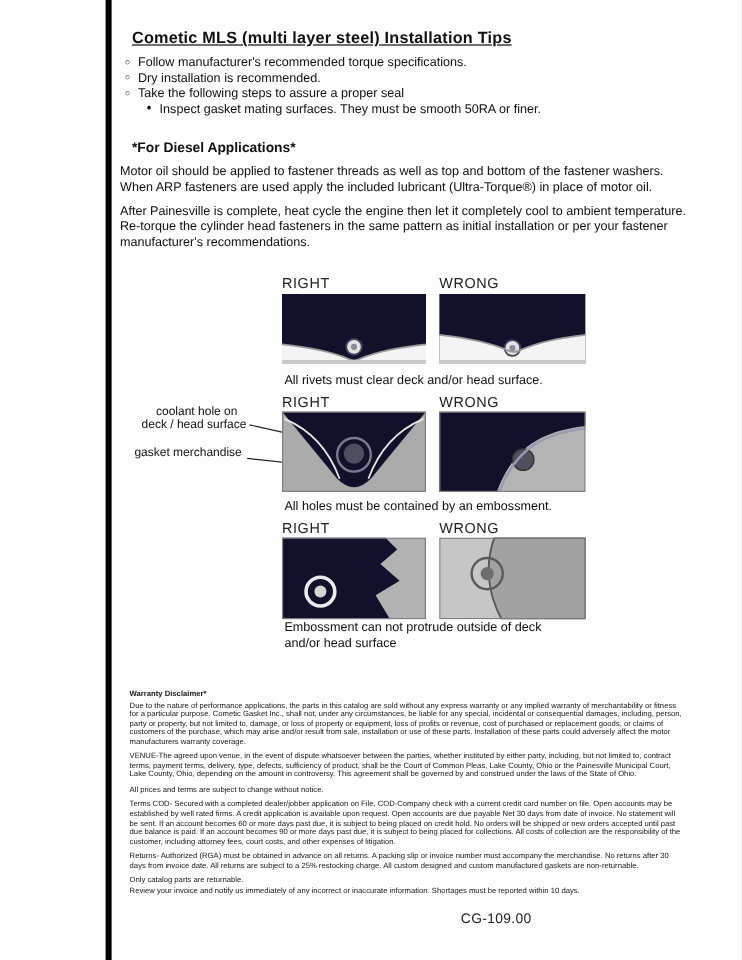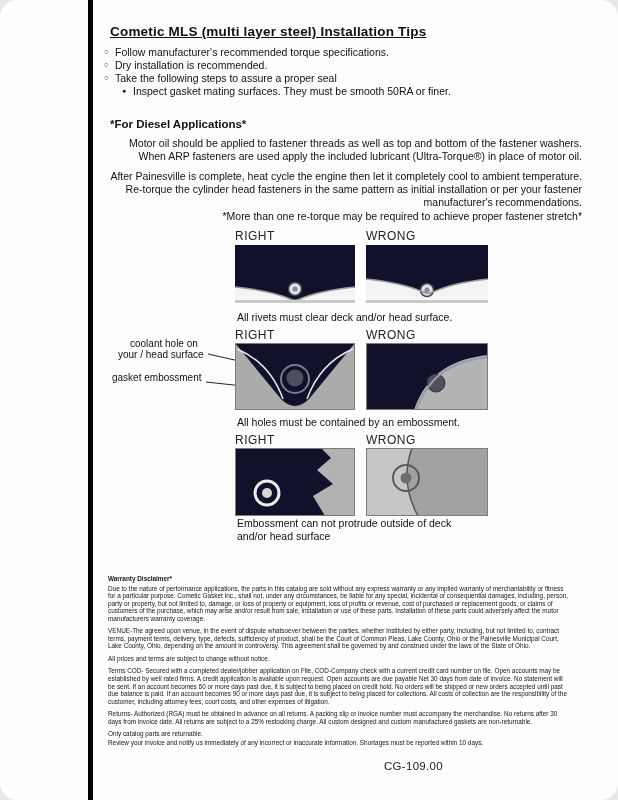--- a/index.html
+++ b/index.html
@@ -1,32 +1,32 @@
 <!DOCTYPE html>
 <html><head>
 <meta charset="utf-8">
 <style>
   html,body { margin:0; padding:0; background:#e8e8e8; }
   .page {
     position:relative; width:618px; height:800px; margin:0 auto;
     background:#fdfdfd; overflow:hidden;
-    font-family:"Liberation Sans", sans-serif; color:#111;border-radius:17px;
+    font-family:"Liberation Sans", sans-serif; color:#111;
   }
   .abs { position:absolute; }
   .left-rule { left:88px; top:0; width:5px; height:800px; background:#000; }
   .title {
     left:110px; top:24px; font-size:13.5px; font-weight:bold;
     text-decoration:underline; letter-spacing:0.2px;
   }
   .tip { left:104px; font-size:10.5px; padding-left:11px; width:470px; }
   .tip::before { content:"\25CB"; position:absolute; left:0; top:1px; font-size:7.5px; }
   .subtip { left:122px; padding-left:11px; }
   .subtip::before { content:"\25CF"; font-size:7px; top:2px; }
   .diesel-head { left:110px; top:118px; font-size:11.5px; font-weight:bold; }
-  .para { left:110px; width:472px; font-size:10.5px; line-height:13px;text-align:right; }
+  .para { left:100px; width:472px; font-size:10.5px; line-height:13px; }
   .diag-head { width:120px; text-align:left; font-size:12px; color:#222; letter-spacing:0.5px; }
   .caption { font-size:10.5px; color:#111; }
   .pointer-label { font-size:10px; color:#111; }
   .disc { left:108px; top:575px; width:462px; font-size:6.4px; line-height:1.18; color:#161616; }
   .disc p { margin:0 0 5px 0; }
   .disc .disc-head { font-weight:bold; margin-bottom:2px; }
   .footer { left:384px; top:760px; font-size:11.5px; color:#222; letter-spacing:0.3px; }
   svg { display:block; }
 </style>
 </head>
@@ -39,21 +39,20 @@
   <div class="abs title">Cometic MLS (multi layer steel) Installation Tips</div>
 
   <div class="abs tip" style="top:46px">Follow manufacturer's recommended torque specifications.</div>
   <div class="abs tip" style="top:59px">Dry installation is recommended.</div>
   <div class="abs tip" style="top:72px">Take the following steps to assure a proper seal</div>
   <div class="abs tip subtip" style="top:85px">Inspect gasket mating surfaces.  They must be smooth 50RA or finer.</div>
 
   <div class="abs diesel-head">*For Diesel Applications*</div>
   <div class="abs para" style="top:137px">Motor oil should be applied to fastener threads as well as top and bottom of the fastener washers. When ARP fasteners are used apply the included lubricant (Ultra-Torque®) in place of motor oil.</div>
   <div class="abs para" style="top:170px">After Painesville is complete, heat cycle the engine then let it completely cool to ambient temperature. Re-torque the cylinder head fasteners in the same pattern as initial installation or per your fastener manufacturer's recommendations.</div>
-  <div class="abs para" style="top:210px">*More than one re-torque may be required to achieve proper fastener stretch*</div>
 
   <div class="abs diag-head" style="left:235px; top:229px">RIGHT</div>
   <div class="abs diag-head" style="left:366px; top:229px; width:122px">WRONG</div>
 
   <svg class="abs" style="left:235px; top:245px" width="120" height="58" viewBox="0 0 120 58">
     <rect width="120" height="58" fill="#11112b"></rect>
     <path d="M0,58 L0,42 C28,45 46,50 55,54 C58,55.5 62,55.5 65,54 C74,50 92,45 120,42 L120,58 Z" fill="#f4f4f4"></path>
     <path d="M0,42 C28,45 46,50 55,54 C58,55.5 62,55.5 65,54 C74,50 92,45 120,42" fill="none" stroke="#9a9a9a" stroke-width="1.5"></path>
     <rect y="55" width="120" height="3" fill="#c9c9c9"></rect>
     <circle cx="60" cy="44" r="6.5" fill="#e3e3e3" stroke="#44445a" stroke-width="1.5"></circle>
@@ -68,22 +67,22 @@
     <path d="M0,34 C28,37 46,42 57,47 C60,48.5 64,48.5 67,47 C78,42 94,37 122,34" fill="none" stroke="#9a9a9a" stroke-width="1.5"></path>
     <rect y="55" width="122" height="3" fill="#c9c9c9"></rect>
   </svg>
 
   <div class="abs caption" style="left:237px; top:311px">All rivets must clear deck and/or head surface.</div>
 
   <div class="abs diag-head" style="left:235px; top:328px">RIGHT</div>
   <div class="abs diag-head" style="left:366px; top:328px; width:122px">WRONG</div>
 
   <div class="abs pointer-label" style="left:130px; top:338px; width:76px">coolant hole on</div>
-  <div class="abs pointer-label" style="left:118px; top:349px; width:88px">your / head surface</div>
-  <div class="abs pointer-label" style="left:112px; top:372px; width:92px">gasket embossment</div>
+  <div class="abs pointer-label" style="left:118px; top:349px; width:88px">deck / head surface</div>
+  <div class="abs pointer-label" style="left:112px; top:372px; width:92px">gasket merchandise</div>
 
   <svg class="abs" style="left:204px; top:338px" width="100" height="64" viewBox="0 0 100 64">
     <line x1="4" y1="16" x2="84" y2="34" stroke="#222" stroke-width="1"></line>
     <line x1="2" y1="44" x2="76" y2="52" stroke="#222" stroke-width="1"></line>
   </svg>
 
   <svg class="abs" style="left:235px; top:343px" width="120" height="67" viewBox="0 0 120 67">
     <rect width="120" height="67" fill="#ababab"></rect>
     <path d="M0,0 H120 L74,56 Q60,70 46,56 Z" fill="#11112b"></path>
     <path d="M2,6 C26,16 40,34 48,56" fill="none" stroke="#e8e8e8" stroke-width="1.5"></path>

